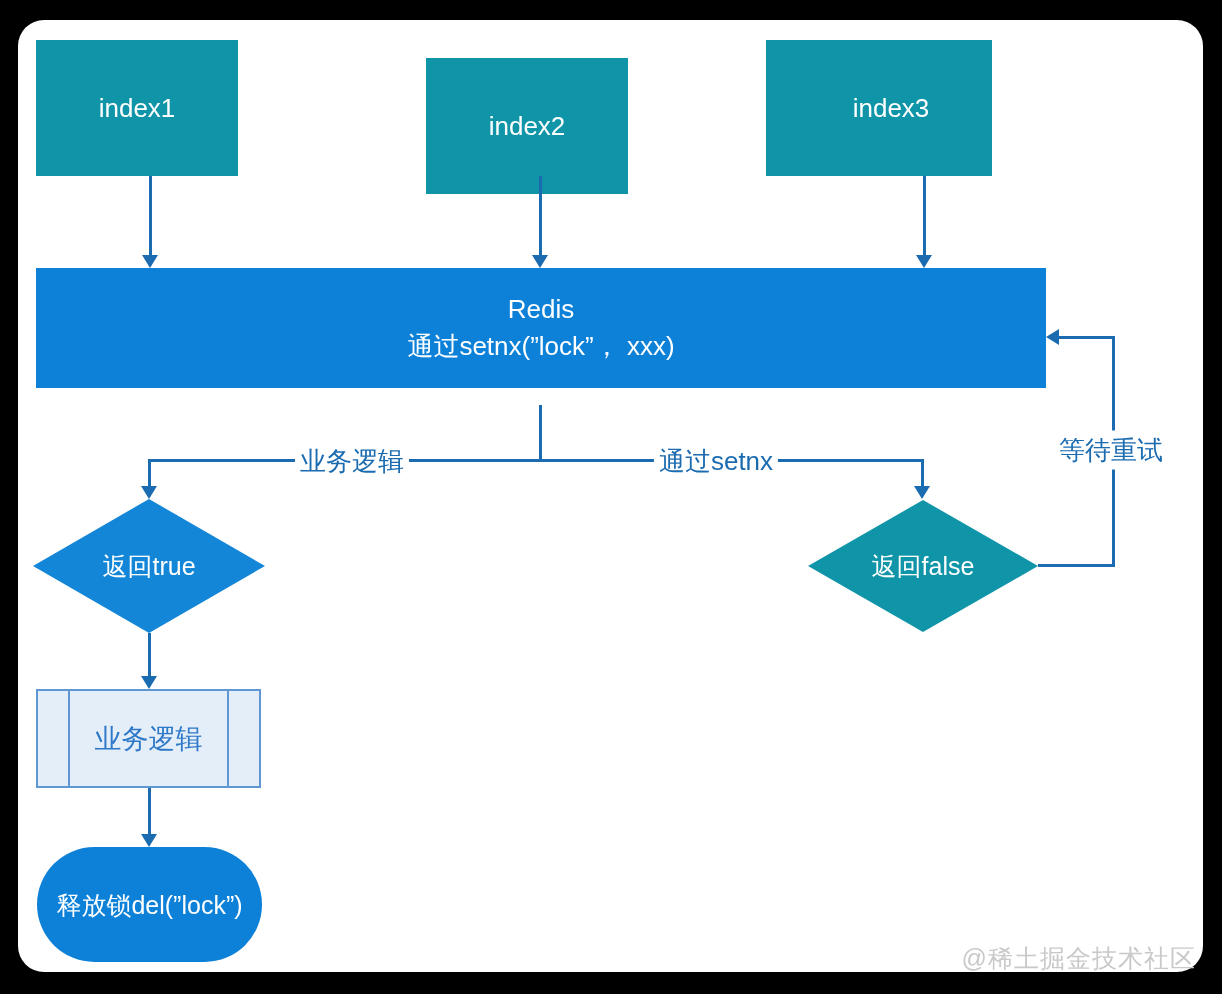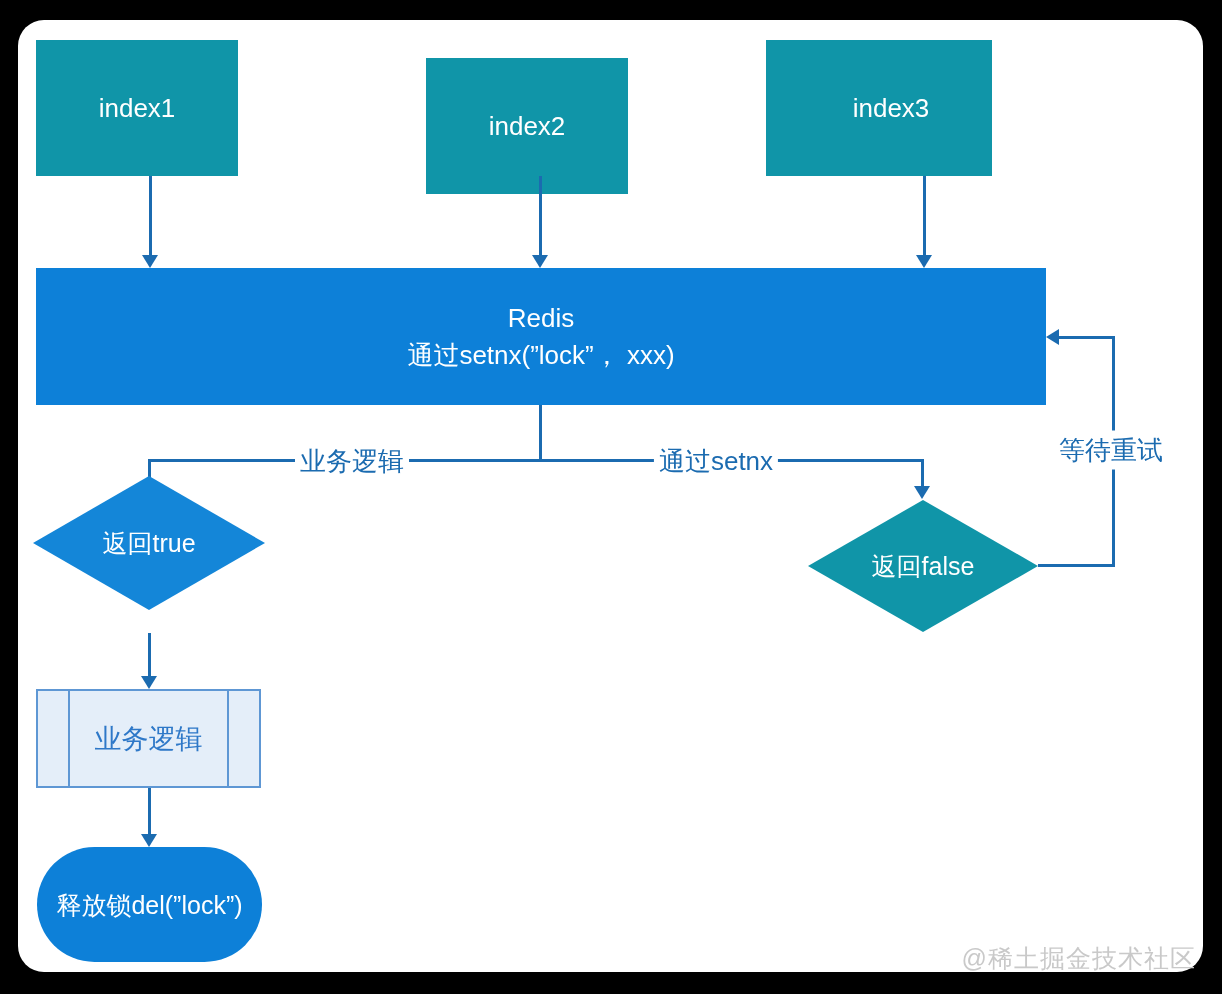--- a/index.html
+++ b/index.html
@@ -13,21 +13,21 @@
     position: absolute; left: 18px; top: 20px;
     width: 1185px; height: 952px;
     background: var(--card-bg, #fff);
     border-radius: 26px;
   }
   .stage { position: absolute; left: 0; top: 0; width: 1222px; height: 994px; }
 
   .node { position: absolute; display: flex; align-items: center; justify-content: center;
           text-align: center; color: #fff; }
   .rect-teal  { background: var(--teal); width: 202px; height: 136px; font-size: 26px; }
-  .redis-box  { background: var(--blue); left: 36px; top: 268px; width: 1010px; height: 137px;
+  .redis-box  { background: var(--blue); left: 36px; top: 268px; width: 1010px; height: 120px;
                 flex-direction: column; font-size: 26px; line-height: 37px; }
   .diamond    { clip-path: polygon(50% 0, 100% 50%, 50% 100%, 0 50%); font-size: 25px; }
   .diamond-blue { background: var(--diamond-blue); }
   .diamond-teal { background: var(--teal); }
   .process    { background: var(--process-fill); border: 2px solid var(--process-border);
                 left: 36px; top: 689px; width: 221px; height: 95px;
                 color: var(--process-text); font-size: 27px; }
   .process .bar { position: absolute; top: 0; bottom: 0; width: 2px;
                   background: var(--process-border); }
   .process .bar.l { left: 30px; }
@@ -85,21 +85,21 @@
 
   <div class="vline" style="left:148px; top:459px; height:28px;"></div>
   <div class="arr-down" style="left:141px; top:486px;"></div>
 
   <div class="vline" style="left:921px; top:459px; height:28px;"></div>
   <div class="arr-down" style="left:914px; top:486px;"></div>
 
   <div class="edge-label" style="left:352px; top:461px;">业务逻辑</div>
   <div class="edge-label" style="left:716px; top:461px;">通过setnx</div>
 
-  <div class="node diamond diamond-blue" style="left:33px; top:476px; width:232px; height:134px;">
+  <div class="node diamond diamond-blue" style="left:33px; top:499px; width:232px; height:134px;">
     <span>返回true</span>
   </div>
   <div class="node diamond diamond-teal" style="left:808px; top:500px; width:230px; height:132px;">
     <span>返回false</span>
   </div>
 
   <div class="vline" style="left:148px; top:633px; height:43px;"></div>
   <div class="arr-down" style="left:141px; top:676px;"></div>
 
   <div class="node process">

